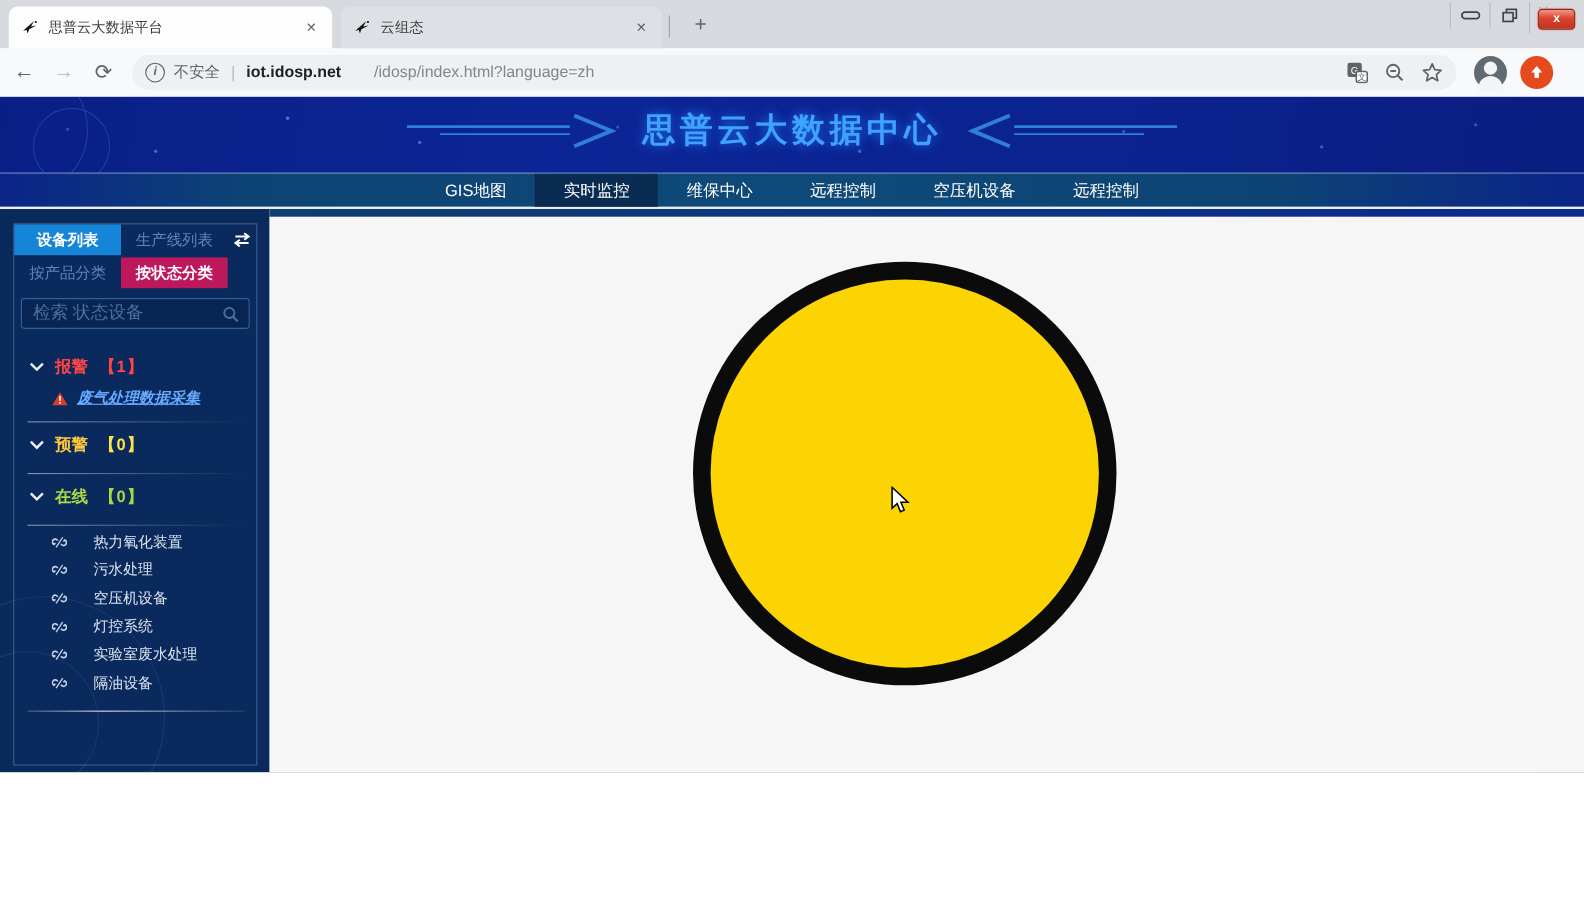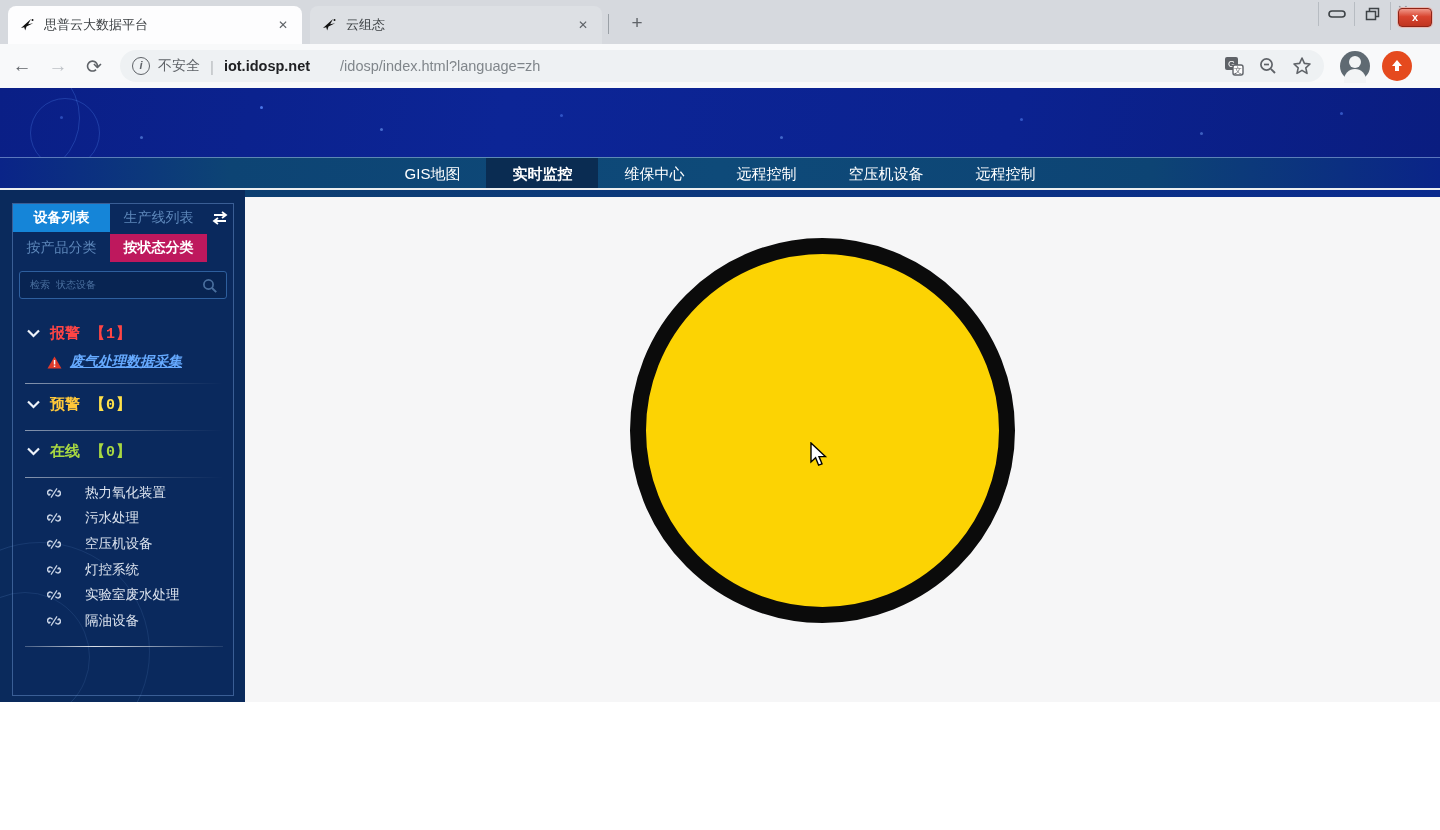--- a/index.html
+++ b/index.html
@@ -48,34 +48,34 @@
   .ornament { display:block; }
   .hdr-right { position:absolute; right:14px; top:10px; text-align:right; }
   .welcome-line { display:flex; align-items:center; gap:8px; justify-content:flex-end; font-size:14px; color:#6fb3f2; }
   .welcome-line .uname { color:#5fa8ee; }
   .menu-icon { cursor:pointer; }
   .hdr-time { margin-top:6px; font-size:15px; font-weight:bold; color:#ffffff; }
 
   
   .main-nav { height:33px; background:linear-gradient(90deg,#0a2488 0%,#0d4474 16%,#0e4a79 50%,#0d4474 80%,#0a2488 100%); border-top:1px solid rgba(190,220,255,.45); border-bottom:2px solid #eceef0; display:flex; justify-content:center; }
   .nav-item { padding:0 26px; line-height:31px; font-size:15px; color:#ffffff; cursor:pointer; }
-  .nav-item.active { background:#0a2c52; font-weight:bold; }
+  .nav-item.active { background:#0a2c52; font-weight:normal; }
 
   
-  .page-body { display:flex; height:512px;font-family:Liberation Mono, monospace; }
+  .page-body { display:flex; height:512px; }
   .sidebar { position:relative; width:245px; background:#0a2a5c; overflow:hidden; flex:0 0 245px; }
   .sb-ring { position:absolute; border:1px solid rgba(110,160,230,.18); border-radius:50%; }
   .side-panel { position:absolute; left:12px; right:11px; top:13px; bottom:6px; border:1px solid rgba(130,175,235,.4); background:rgba(10,40,95,.25); padding:0 0 0 0; }
   .sb-tabs { display:flex; align-items:center; height:28px; margin:0; }
   .sb-tab { flex:1; text-align:center; line-height:28px; font-size:14px; color:#5d87ba; cursor:pointer; white-space:nowrap; }
   .sb-tab.on1 { background:#1585d8; color:#fff; font-weight:bold; }
   .sb-tab.on2 { background:#be185d; color:#fff; font-weight:bold; }
   .swap-btn { flex:0 0 26px; display:flex; align-items:center; justify-content:center; cursor:pointer; }
   .sb-search { position:relative; margin:9px 6px 0; height:28px; border:1px solid #2e5f9e; border-radius:3px; background:rgba(6,28,64,.35); }
-  .sb-search input { width:100%; height:100%; background:transparent; border:none; outline:none; color:#9db9dd; font-size:10px; padding:0 30px 0 10px; font-family:inherit; }
+  .sb-search input { width:100%; height:100%; background:transparent; border:none; outline:none; color:#9db9dd; font-size:16px; padding:0 30px 0 10px; font-family:inherit; }
   .sb-search input::placeholder { color:#4a6f9e; }
   .sb-search .mag { position:absolute; right:8px; top:6px; }
   .tree { padding:14px 8px 0 10px; }
   .tree-sec { display:flex; align-items:center; height:30px; margin-top:5px; font-size:15px; font-weight:bold; cursor:pointer; }
   .tree-sec .chev { margin:0 10px 0 4px; display:flex; }
   .tree-sep { height:1px; margin:7px 2px 2px; background:linear-gradient(90deg,rgba(255,255,255,.5),rgba(255,255,255,.12) 70%,rgba(255,255,255,0)); }
   .tree-sep.bright { margin-top:12px; background:linear-gradient(90deg,rgba(255,255,255,.25),rgba(255,255,255,.85) 35%,rgba(255,255,255,.1)); }
   .alarm-item { display:flex; align-items:center; height:28px; padding-left:24px; cursor:pointer; }
   .alarm-item .alabel { margin-left:8px; font-size:14px; font-style:italic; font-weight:bold; color:#66aaff; text-decoration:underline; }
   .dev-list { margin-top:2px; }
@@ -163,20 +163,33 @@
     <svg width="14" height="14" viewBox="0 0 14 14">
         <path d="M7 1 L12 7 L9 7 L9 12 L5 12 L5 7 L2 7 Z" fill="#fff"></path>
       </svg>
   </div>
 </div>
 
 <div class="site-header">
   <span class="sparkles"></span>
   <div class="deco-ring" style="left:-40px; top:-30px; width:120px; height:120px;"></div>
   <div class="deco-ring" style="left:30px; top:10px; width:70px; height:70px;"></div>
+  <div class="title-row">
+    <svg class="ornament" width="200" height="34" viewBox="0 0 200 34">
+      <line x1="0" y1="13" x2="148" y2="13" stroke="#2f7fd8" stroke-width="2.5"></line>
+      <line x1="30" y1="20" x2="148" y2="20" stroke="#2f7fd8" stroke-width="1.6"></line>
+      <polyline points="152,3 186,17 152,31" fill="none" stroke="#2f7fd8" stroke-width="3.5"></polyline>
+    </svg>
+    <span class="site-title">思普云大数据中心</span>
+    <svg class="ornament" width="200" height="34" viewBox="0 0 200 34">
+      <line x1="52" y1="13" x2="200" y2="13" stroke="#2f7fd8" stroke-width="2.5"></line>
+      <line x1="52" y1="20" x2="170" y2="20" stroke="#2f7fd8" stroke-width="1.6"></line>
+      <polyline points="48,3 14,17 48,31" fill="none" stroke="#2f7fd8" stroke-width="3.5"></polyline>
+    </svg>
+  </div>
 </div>
 
 <div class="main-nav">
   <div class="nav-item">GIS地图</div>
   <div class="nav-item active">实时监控</div>
   <div class="nav-item">维保中心</div>
   <div class="nav-item">远程控制</div>
   <div class="nav-item">空压机设备</div>
   <div class="nav-item">远程控制</div>
 </div>

